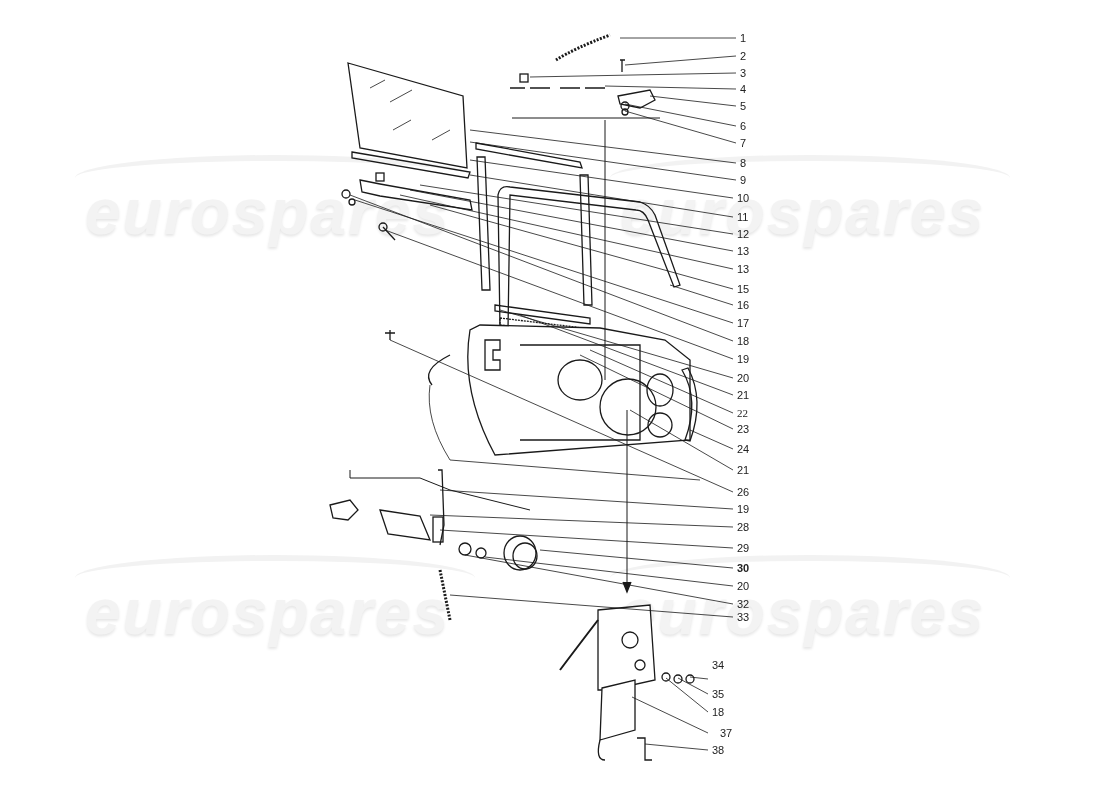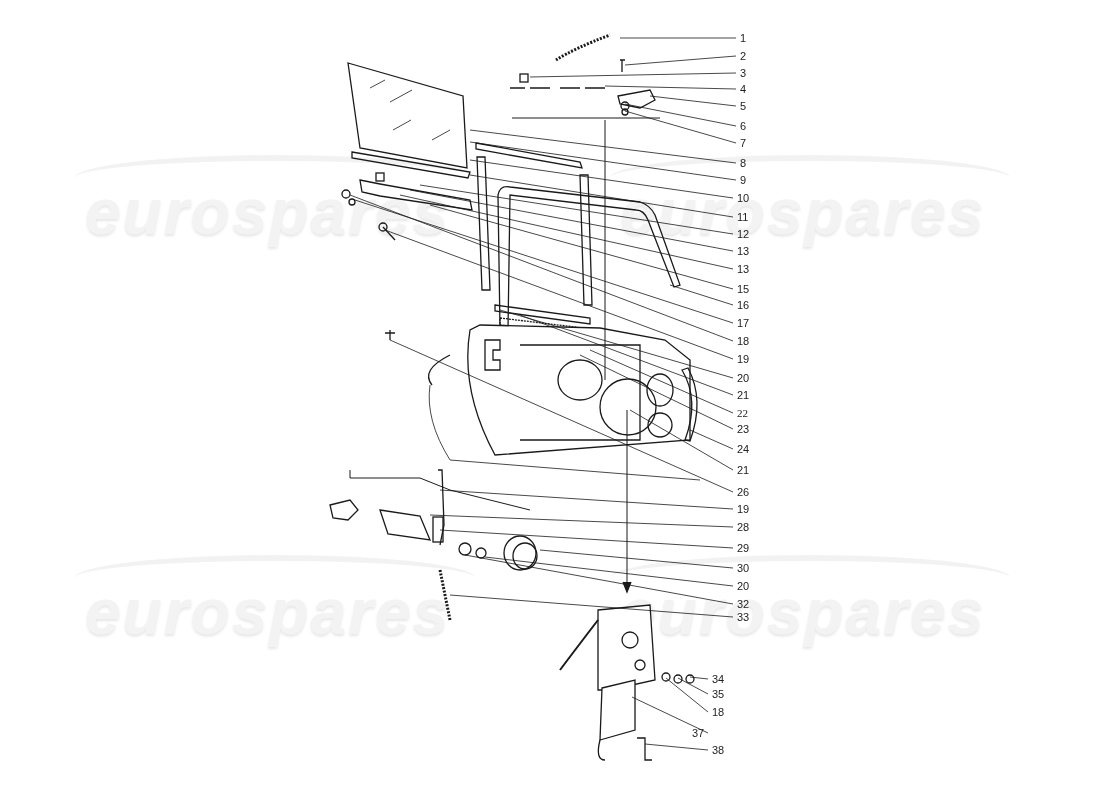--- a/index.html
+++ b/index.html
@@ -166,22 +166,22 @@
     <div class="callout-num" style="left: 737px; top: 373px;">20</div>
     <div class="callout-num" style="left: 737px; top: 390px;">21</div>
     <div class="callout-num" style="left: 737px; top: 408px; font-family: Liberation Serif, serif;">22</div>
     <div class="callout-num" style="left: 737px; top: 424px;">23</div>
     <div class="callout-num" style="left: 737px; top: 444px;">24</div>
     <div class="callout-num" style="left: 737px; top: 465px;">21</div>
     <div class="callout-num" style="left: 737px; top: 487px;">26</div>
     <div class="callout-num" style="left: 737px; top: 504px;">19</div>
     <div class="callout-num" style="left: 737px; top: 522px;">28</div>
     <div class="callout-num" style="left: 737px; top: 543px;">29</div>
-    <div class="callout-num" style="left: 737px; top: 563px;">30</div>
+    <div class="callout-num" style="left: 737px; top: 563px; font-weight: bold;">30</div>
     <div class="callout-num" style="left: 737px; top: 581px;">20</div>
     <div class="callout-num" style="left: 737px; top: 599px;">32</div>
     <div class="callout-num" style="left: 737px; top: 612px;">33</div>
-    <div class="callout-num" style="left: 712px; top: 674px;">34</div>
+    <div class="callout-num" style="left: 712px; top: 660px;">34</div>
     <div class="callout-num" style="left: 712px; top: 689px;">35</div>
     <div class="callout-num" style="left: 712px; top: 707px;">18</div>
-    <div class="callout-num" style="left: 692px; top: 728px;">37</div>
+    <div class="callout-num" style="left: 720px; top: 728px;">37</div>
     <div class="callout-num" style="left: 712px; top: 745px;">38</div>
   </div>
 
 </body></html>

